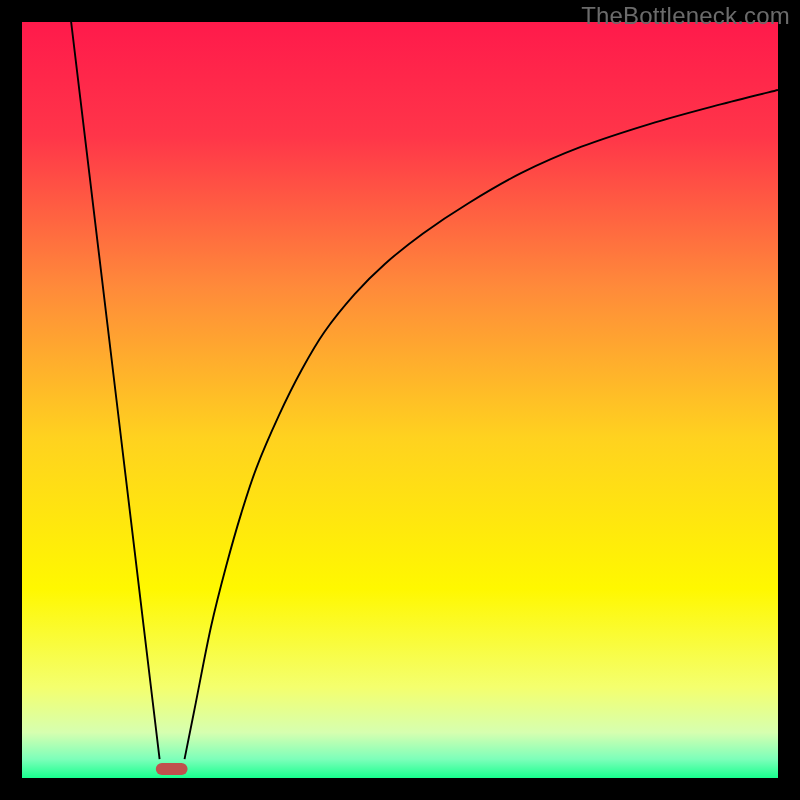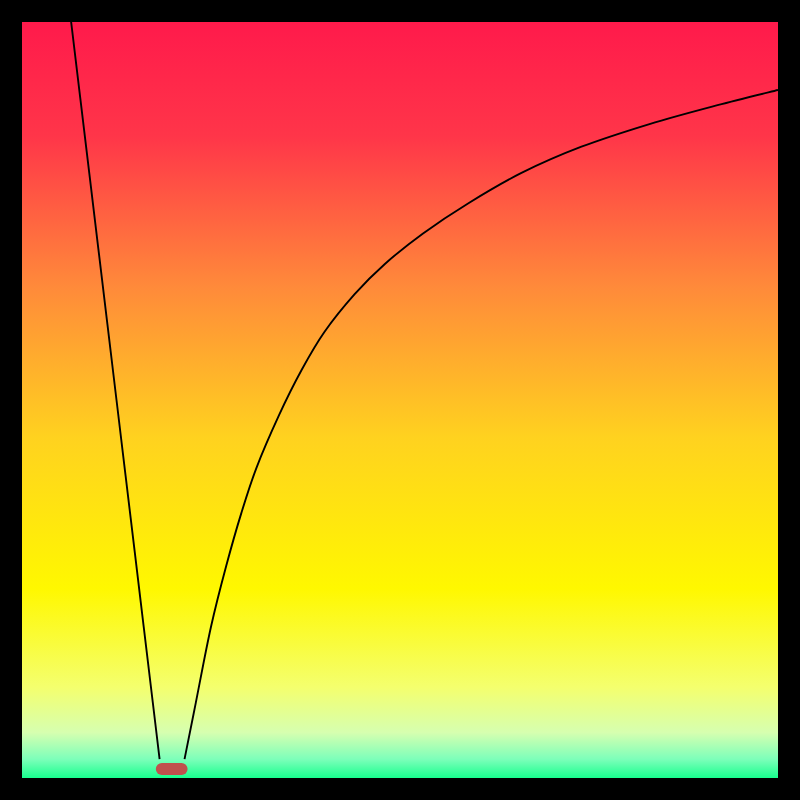--- a/index.html
+++ b/index.html
@@ -50,13 +50,14 @@
           <stop offset="94%" stop-color="#d6ffb0"></stop>
           <stop offset="97.5%" stop-color="#7dffba"></stop>
           <stop offset="100%" stop-color="#18ff8e"></stop>
         </linearGradient>
     </defs>
     <rect x="0" y="0" width="100" height="100" fill="url(#bg)"></rect>
     <path id="left-line" fill="none" stroke="#000" stroke-width="0.25" d="M 6.50 0.00 L 7.70 10.00 L 8.90 20.00 L 10.10 30.00 L 11.30 40.00 L 12.50 50.00 L 13.70 60.00 L 14.90 70.00 L 16.10 80.00 L 17.30 90.00 L 18.20 97.50"></path>
     <path id="right-line" fill="none" stroke="#000" stroke-width="0.25" d="M 21.50 97.50 C 21.75 96.25, 22.42 92.92, 23.00 90.00 C 23.58 87.08, 24.33 83.00, 25.00 80.00 C 25.67 77.00, 26.33 74.50, 27.00 72.00 C 27.67 69.50, 28.33 67.17, 29.00 65.00 C 29.67 62.83, 30.17 61.17, 31.00 59.00 C 31.83 56.83, 33.00 54.17, 34.00 52.00 C 35.00 49.83, 36.00 47.83, 37.00 46.00 C 38.00 44.17, 38.83 42.67, 40.00 41.00 C 41.17 39.33, 42.67 37.50, 44.00 36.00 C 45.33 34.50, 46.50 33.33, 48.00 32.00 C 49.50 30.67, 51.17 29.33, 53.00 28.00 C 54.83 26.67, 56.83 25.33, 59.00 24.00 C 61.17 22.67, 63.50 21.25, 66.00 20.00 C 68.50 18.75, 71.17 17.58, 74.00 16.50 C 76.83 15.42, 80.00 14.42, 83.00 13.50 C 86.00 12.58, 89.17 11.75, 92.00 11.00 C 94.83 10.25, 98.67 9.33, 100.00 9.00"></path>
     <rect id="pill" x="17.70" y="98.00" width="4.2" height="1.6" rx="0.8" fill="#c0504d"></rect>
   </svg>
+  <div class="watermark">TheBottleneck.com</div>
 </div>
 
 </body></html>

